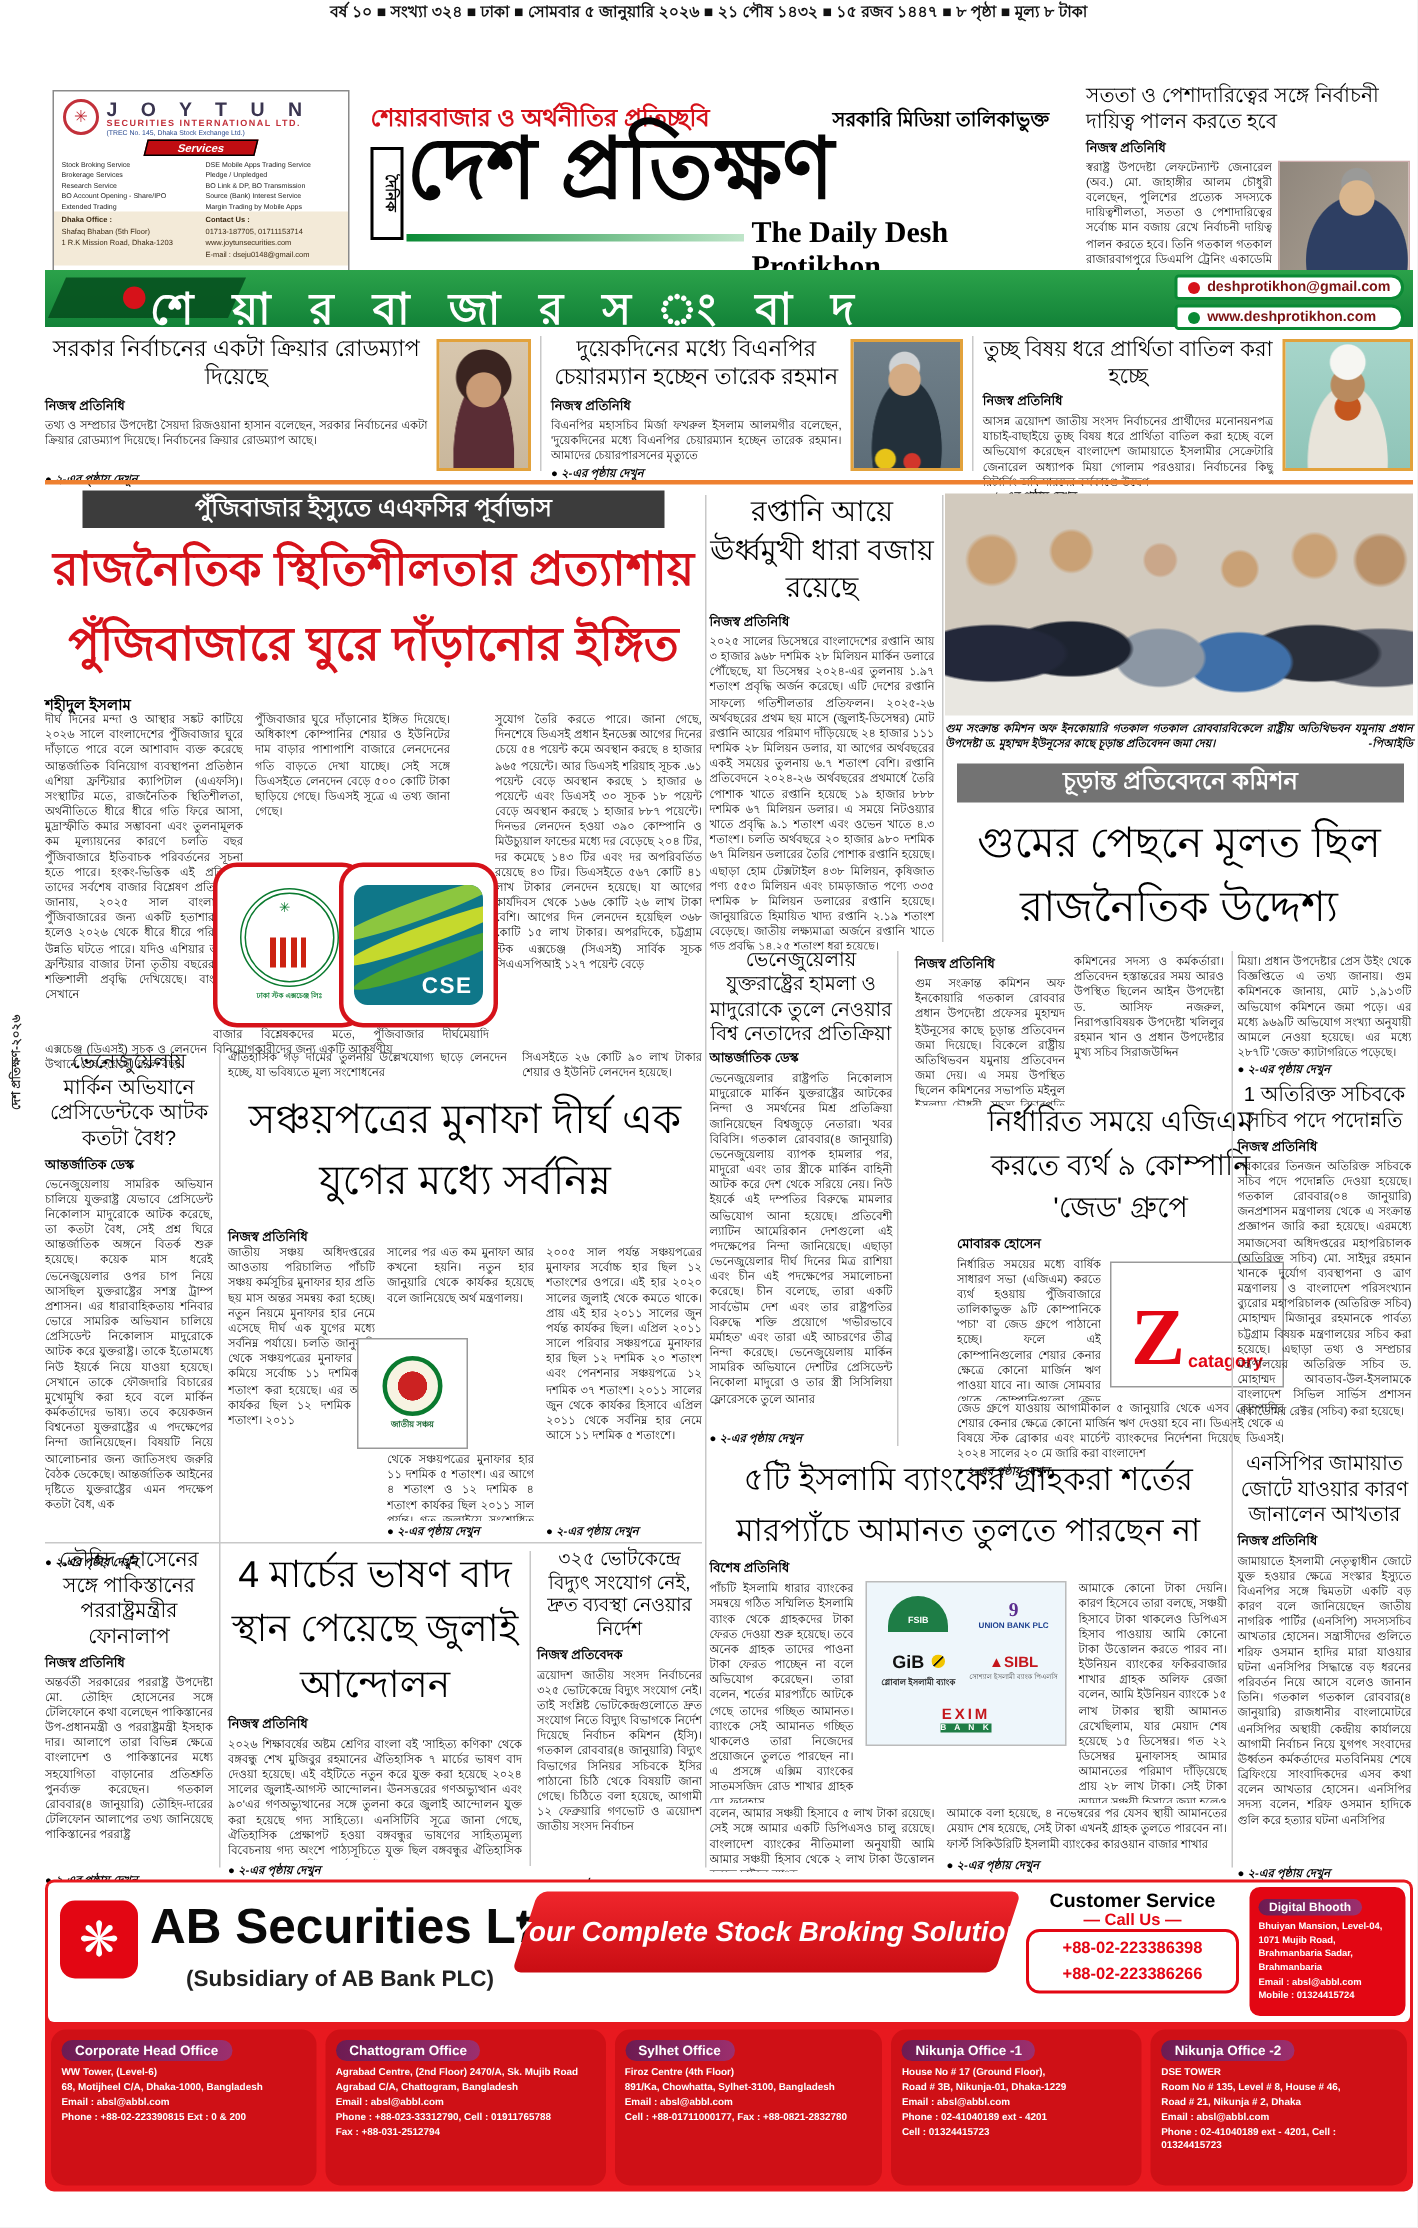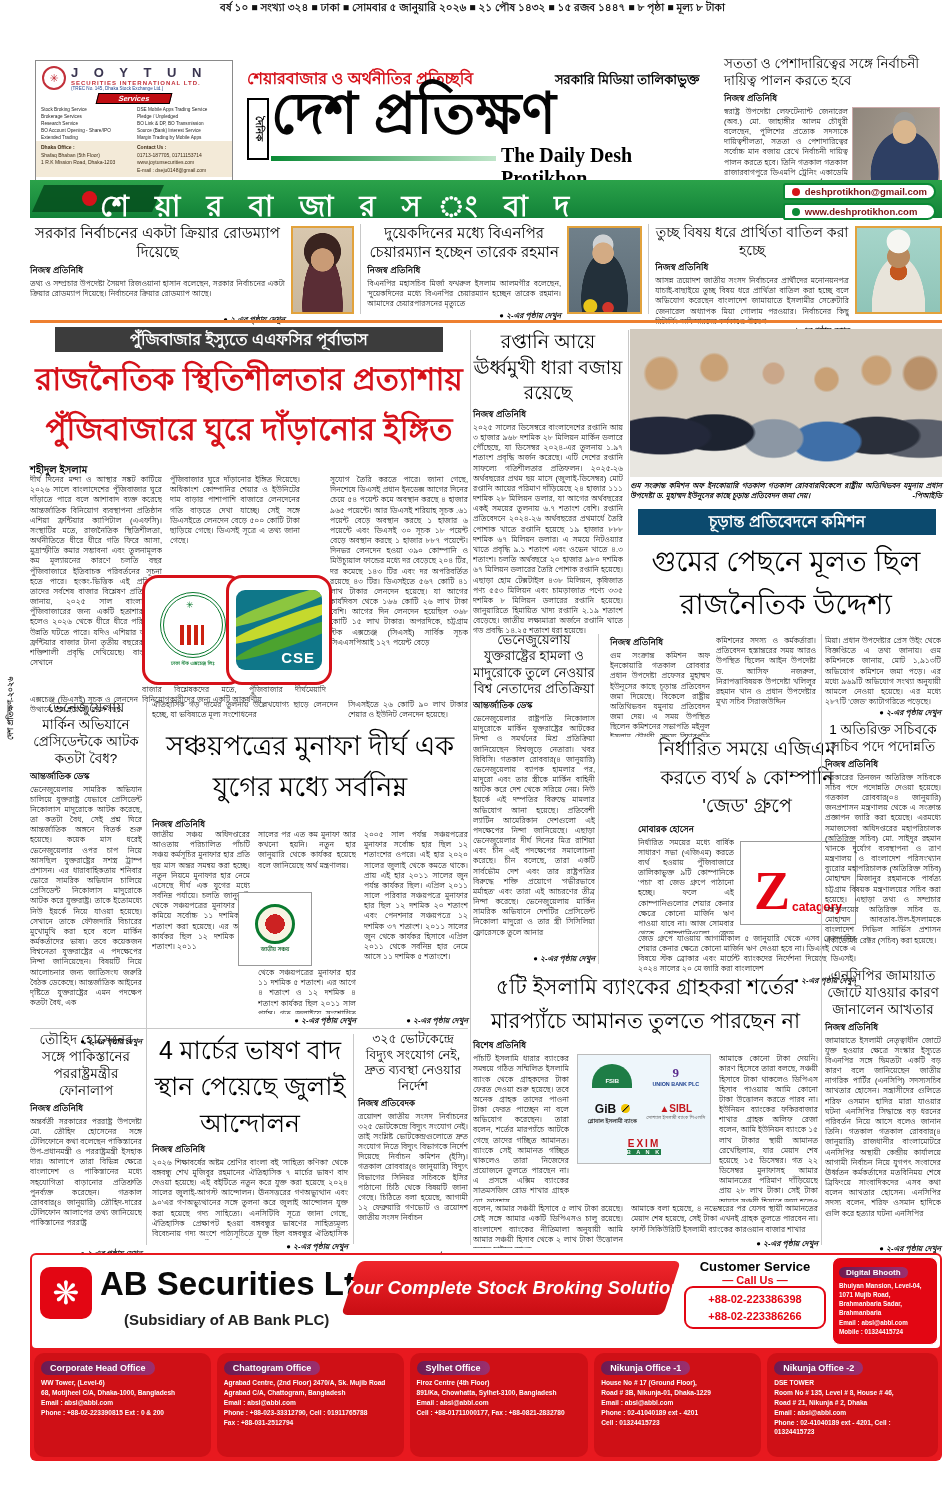--- a/index.html
+++ b/index.html
@@ -4,21 +4,21 @@
 <style>
   html,body{margin:0;padding:0;background:#e9e9e9}
   #page{position:relative;width:945px;height:1485px;background:#fff;margin:0 auto;
         font-family:"Liberation Sans",sans-serif;overflow:hidden}
   .abs{position:absolute}
   .b{font-weight:bold}
   .c{text-align:center}
   .hl{font-weight:normal;color:#000;text-align:center;line-height:1.25}
   .body-txt{font-size:7.6px;line-height:1.34;color:#111;text-align:justify;overflow:hidden}
   .byline{font-size:8.6px;font-weight:bold;color:#000;margin:2px 0 1px 0}
-  .more{font-size:7.6px;font-weight:bold;font-style:italic;text-align:right;color:#000;cursor:pointer}
+  .more{font-size:7.6px;font-weight:bold;font-style:italic;text-align:left;color:#000;cursor:pointer}
   .vline{position:absolute;width:1px;background:#c8c8c8}
   .hline{position:absolute;height:1px;background:#c8c8c8}
   .kicker{background:#3c3c3c;color:#fff;font-weight:bold;text-align:center}
   .red-hl{color:#d6121a;font-weight:800;text-align:center}
   .ph{position:relative;overflow:hidden}
   .ph-border{border:2px solid #e2a23c}
   
   .photo-minister{background:
     radial-gradient(circle at 60% 30% , #d9b68e 0 15%, rgba(0,0,0,0) 16%),
     radial-gradient(circle at 60% 18% , #9a9a98 0 12%, rgba(0,0,0,0) 13%),
@@ -240,21 +240,21 @@
     <div class="byline">নিজস্ব প্রতিনিধি</div>
     <div class="body-txt" style="height:210px">২০২৫ সালের ডিসেম্বরে বাংলাদেশের রপ্তানি আয় ৩ হাজার ৯৬৮ দশমিক ২৮ মিলিয়ন মার্কিন ডলারে পৌঁছেছে, যা ডিসেম্বর ২০২৪-এর তুলনায় ১.৯৭ শতাংশ প্রবৃদ্ধি অর্জন করেছে। এটি দেশের রপ্তানি সাফল্যে গতিশীলতার প্রতিফলন। ২০২৫-২৬ অর্থবছরের প্রথম ছয় মাসে (জুলাই-ডিসেম্বর) মোট রপ্তানি আয়ের পরিমাণ দাঁড়িয়েছে ২৪ হাজার ১১১ দশমিক ২৮ মিলিয়ন ডলার, যা আগের অর্থবছরের একই সময়ের তুলনায় ৬.৭ শতাংশ বেশি। রপ্তানি প্রতিবেদনে ২০২৪-২৬ অর্থবছরের প্রথমার্ধে তৈরি পোশাক খাতে রপ্তানি হয়েছে ১৯ হাজার ৮৮৮ দশমিক ৬৭ মিলিয়ন ডলার। এ সময়ে নিটওয়্যার খাতে প্রবৃদ্ধি ৯.১ শতাংশ এবং ওভেন খাতে ৪.৩ শতাংশ। চলতি অর্থবছরে ২০ হাজার ৯৮০ দশমিক ৬৭ মিলিয়ন ডলারের তৈরি পোশাক রপ্তানি হয়েছে। এছাড়া হোম টেক্সটাইল ৪৩৮ মিলিয়ন, কৃষিজাত পণ্য ৫৫৩ মিলিয়ন এবং চামড়াজাত পণ্যে ৩৩৫ দশমিক ৮ মিলিয়ন ডলারের রপ্তানি হয়েছে। জানুয়ারিতে হিমায়িত খাদ্য রপ্তানি ২.১৯ শতাংশ বেড়েছে। জাতীয় লক্ষ্যমাত্রা অর্জনে রপ্তানি খাতে গড় প্রবৃদ্ধি ১৪.২৫ শতাংশ ধরা হয়েছে।</div>
   </div>
 
   <div class="abs ph photo-group" style="left:630px;top:329px;width:312px;height:148px"></div>
   <div class="abs" style="left:630px;top:481px;width:312px;font-size:7.4px;font-weight:bold;font-style:italic;line-height:1.4;text-align:justify">
     <span>গুম সংক্রান্ত কমিশন অফ ইনকোয়ারি গতকাল গতকাল রোববারবিকেলে রাষ্ট্রীয় অতিথিভবন যমুনায় প্রধান উপদেষ্টা ড. মুহাম্মদ ইউনূসের কাছে চূড়ান্ত প্রতিবেদন জমা দেয়।</span>
     <span style="float:right">-পিআইডি</span>
   </div>
 
-  <div class="abs kicker" style="left:638px;top:509px;width:298px;height:26px;font-size:16px;line-height:26px;background:#0c4a6e">চূড়ান্ত প্রতিবেদনে কমিশন</div>
+  <div class="abs kicker" style="left:638px;top:509px;width:298px;height:26px;font-size:16px;line-height:26px;background:#737373">চূড়ান্ত প্রতিবেদনে কমিশন</div>
   <div class="abs hl" style="left:630px;top:540px;width:312px;font-size:28px;line-height:1.55">গুমের পেছনে মূলত ছিল রাজনৈতিক উদ্দেশ্য</div>
   <div class="abs" style="left:610px;top:634px;width:100px;height:100px">
     <div class="byline">নিজস্ব প্রতিনিধি</div>
     <div class="body-txt" style="height:86px">গুম সংক্রান্ত কমিশন অফ ইনকোয়ারি গতকাল রোববার প্রধান উপদেষ্টা প্রফেসর মুহাম্মদ ইউনূসের কাছে চূড়ান্ত প্রতিবেদন জমা দিয়েছে। বিকেলে রাষ্ট্রীয় অতিথিভবন যমুনায় প্রতিবেদন জমা দেয়। এ সময় উপস্থিত ছিলেন কমিশনের সভাপতি মইনুল ইসলাম চৌধুরী, সদস্য বিচারপতি আহমেদ শিবলী, নূর খান লিটন, নাবিলা ইদ্রিস হোসেন। আরও উপস্থিত ছিলেন উপ</div>
   </div>
   <div class="abs body-txt" style="left:716px;top:636px;width:100px;height:96px">কমিশনের সদস্য ও কর্মকর্তারা। প্রতিবেদন হস্তান্তরের সময় আরও উপস্থিত ছিলেন আইন উপদেষ্টা ড. আসিফ নজরুল, নিরাপত্তাবিষয়ক উপদেষ্টা খলিলুর রহমান খান ও প্রধান উপদেষ্টার মুখ্য সচিব সিরাজউদ্দিন</div>
   <div class="abs" style="left:825px;top:636px;width:116px;height:82px">
     <div class="body-txt" style="height:70px">মিয়া। প্রধান উপদেষ্টার প্রেস উইং থেকে বিজ্ঞপ্তিতে এ তথ্য জানায়। গুম কমিশনকে জানায়, মোট ১,৯১৩টি অভিযোগ কমিশনে জমা পড়ে। এর মধ্যে ৯৬৯টি অভিযোগ সংখ্যা অনুযায়ী আমলে নেওয়া হয়েছে। এর মধ্যে ২৮৭টি 'জেড' ক্যাটাগরিতে পড়েছে।</div>
     <div class="more">● ২-এর পৃষ্ঠায় দেখুন</div>
   </div>

